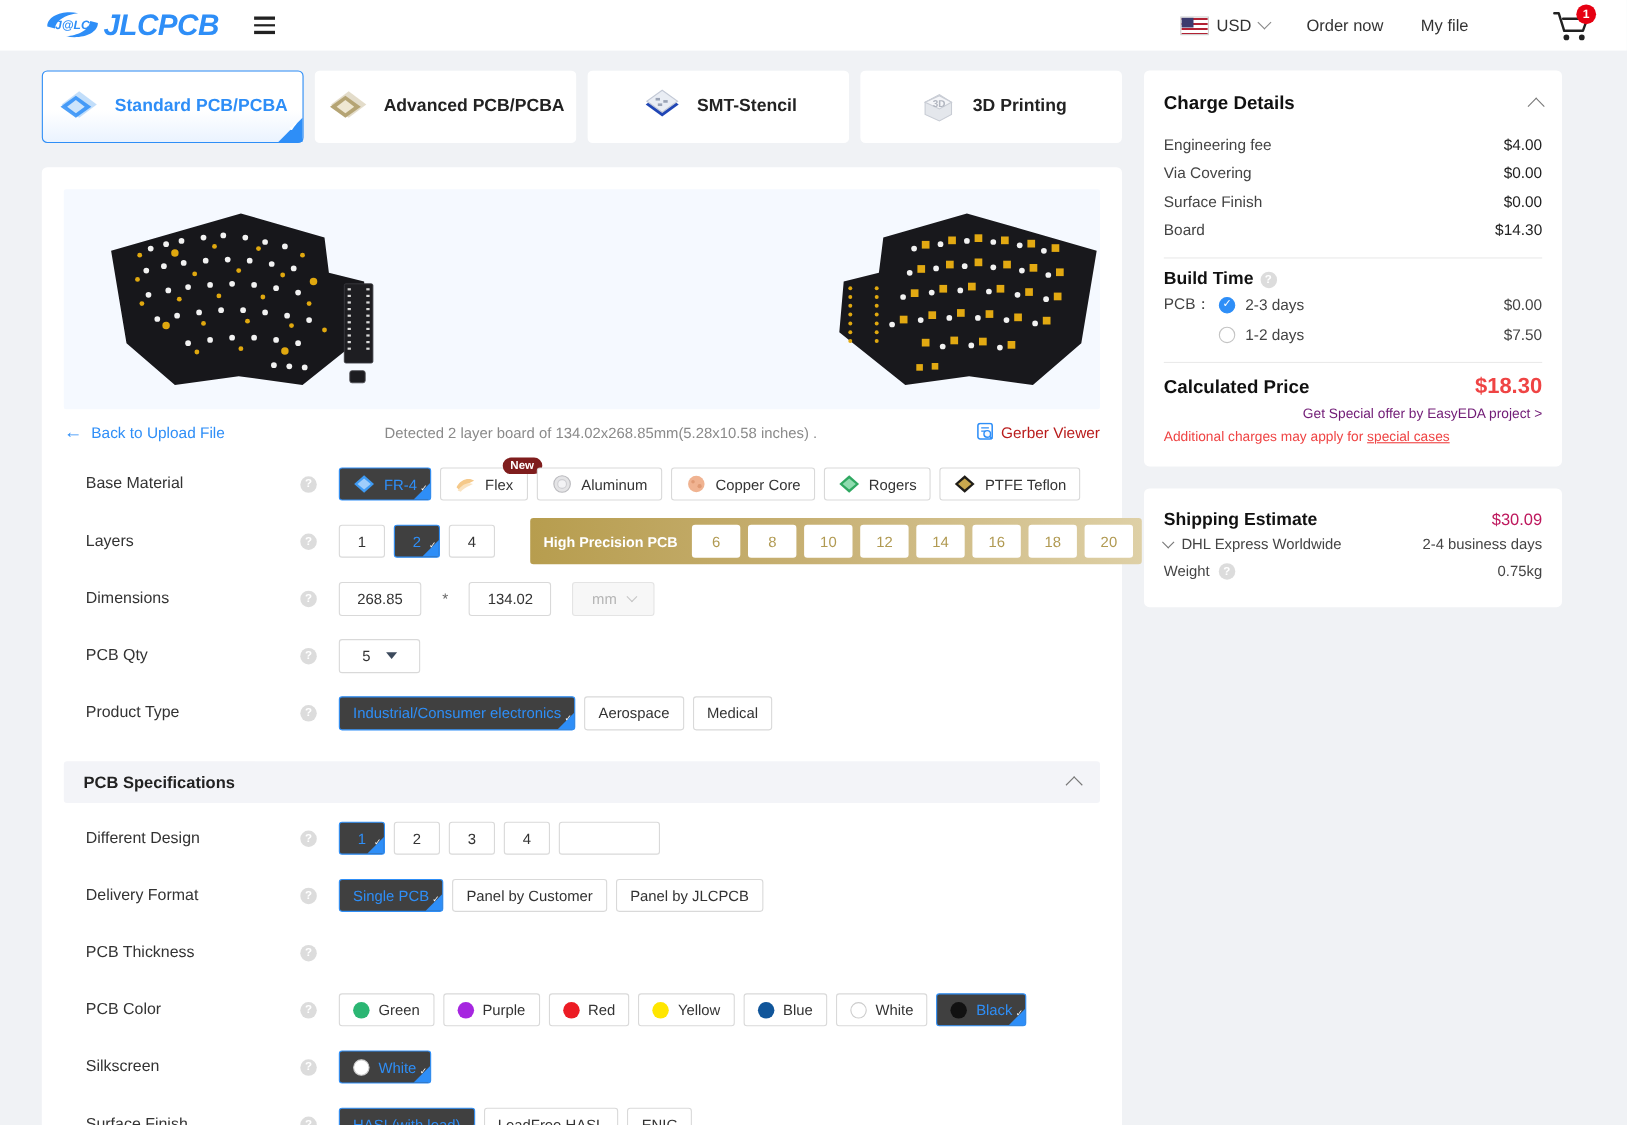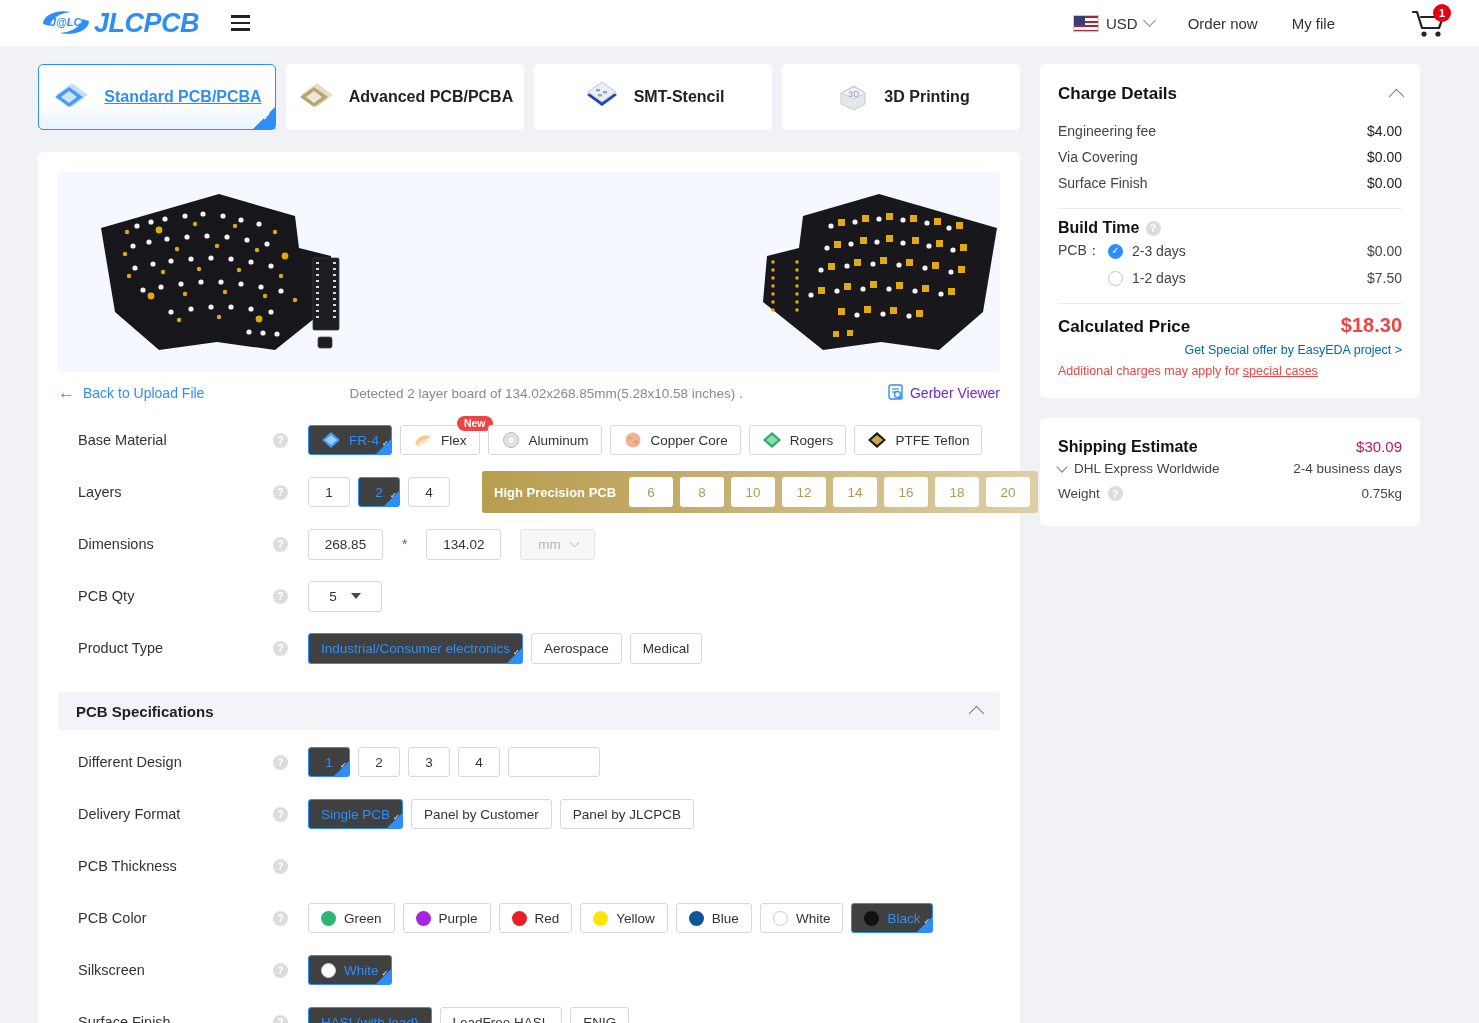--- a/index.html
+++ b/index.html
@@ -67,21 +67,20 @@
   .service-tabs { display: flex; gap: 10px; }
   .svc {
     flex: 1; height: 66px; background: #fff; border-radius: 5px;
     display: flex; align-items: center; justify-content: center; gap: 12px;
     border: 1px solid transparent; position: relative; cursor: pointer;
     font-size: 16px; font-weight: bold; color: #222;
   }
   .svc.active {
     border: 1px solid #2e8ef7; color: #2e8ef7;
     background: linear-gradient(180deg,#fff 55%, #eaf3ff 100%);
-    text-decoration: underline;
   }
   .svc .corner-check {
     position: absolute; right: 0; bottom: 0;
     width: 0; height: 0;
     border-left: 22px solid transparent;
     border-bottom: 22px solid #2e8ef7;
   }
   .svc .corner-check::after {
     content: "✓"; position: absolute; left: -13px; top: 4px;
     color: #fff; font-size: 11px; line-height: 1;
@@ -100,21 +99,21 @@
   }
   .preview svg { display: block; }
 
   .preview-bar {
     display: flex; align-items: center;
     height: 42px; font-size: 14px;
   }
   .back-link { color: #2e8ef7; cursor: pointer; display: flex; align-items: center; gap: 8px; }
   .back-arrow { font-size: 17px; }
   .detect-text { color: #8a8a8a; margin: 0 auto; font-size: 13.5px; }
-  .gerber-link { color: #6d28d9; cursor: pointer; display: flex; align-items: center; gap: 7px; }
+  .gerber-link { color: #b91c1c; cursor: pointer; display: flex; align-items: center; gap: 7px; }
 
   
   .row { display: flex; align-items: center; min-height: 52px; }
   .row-label {
     width: 215px; font-size: 14.5px; color: #333; padding-left: 20px;
     flex-shrink: 0;
   }
   .qmark {
     width: 15px; height: 15px; border-radius: 50%;
     background: #dcdcdc; color: #fff; font-size: 10.5px; font-weight: bold;
@@ -138,21 +137,21 @@
     width: 0; height: 0;
     border-left: 15px solid transparent;
     border-bottom: 15px solid #2e8ef7;
   }
   .opt.sel .tick::after {
     content: "✓"; position: absolute; left: -9px; top: 1px;
     color: #fff; font-size: 8px; line-height: 1;
   }
   .badge-new {
     position: absolute; top: -10px; right: -14px;
-    background: #ef4444; color: #fff; font-size: 10.5px; font-weight: bold;
+    background: #7f1d1d; color: #fff; font-size: 10.5px; font-weight: bold;
     border-radius: 9px; padding: 1px 7px 2px 7px;
   }
   .mat-icon { width: 20px; height: 18px; flex-shrink: 0; }
   .dot { width: 15px; height: 15px; border-radius: 50%; flex-shrink: 0; }
   .dot.outline { border: 1px solid #ccc; }
 
   
   .premium-band {
     display: flex; align-items: center; gap: 7px;
     background: linear-gradient(90deg,#b79d4e 0%, #c7b073 45%, #ded0a6 100%);
@@ -229,21 +228,21 @@
   .radio.on { background: #2e8ef7; border-color: #2e8ef7; }
   .radio.on::after { content: "✓"; color: #fff; font-size: 10px; line-height: 1; }
   .build-row .amt { margin-left: auto; }
   .calc-row {
     display: flex; justify-content: space-between; align-items: baseline;
     margin-top: 4px;
   }
   .calc-label { font-size: 17px; font-weight: bold; color: #111; }
   .calc-price { font-size: 20px; font-weight: bold; color: #ef4444; }
   .easyeda {
-    text-align: right; color: #0369a1; font-size: 12.5px; margin-top: 6px; cursor: pointer;
+    text-align: right; color: #701a75; font-size: 12.5px; margin-top: 6px; cursor: pointer;
   }
   .addl { color: #ef4444; font-size: 12.5px; margin-top: 7px; }
   .addl u { cursor: pointer; }
   .cart-btn {
     margin-top: 20px; width: 100%; height: 46px; border: none; border-radius: 24px;
     background: #2e8ef7; color: #fff; font-size: 17px; font-weight: bold;
     letter-spacing: 0.6px; cursor: pointer; font-family: "Liberation Sans", sans-serif;
   }
   .ship-title-row {
     display: flex; justify-content: space-between; align-items: baseline; gap: 20px;
@@ -827,20 +826,24 @@
       <span class="chg-val">$4.00</span>
     </div>
     <div class="chg-row">
       <span>Via Covering</span>
       <span class="chg-val">$0.00</span>
     </div>
     <div class="chg-row">
       <span>Surface Finish</span>
       <span class="chg-val">$0.00</span>
     </div>
+    <div class="chg-row">
+      <span>Board</span>
+      <span class="chg-val">$14.30</span>
+    </div>
 
     <div class="hr"></div>
 
     <div class="build-title">
       <span>Build Time</span>
       <span class="qmark" style="margin-right:0">?</span>
     </div>
 
     <div class="build-row">
       <span class="lbl">PCB：</span>

